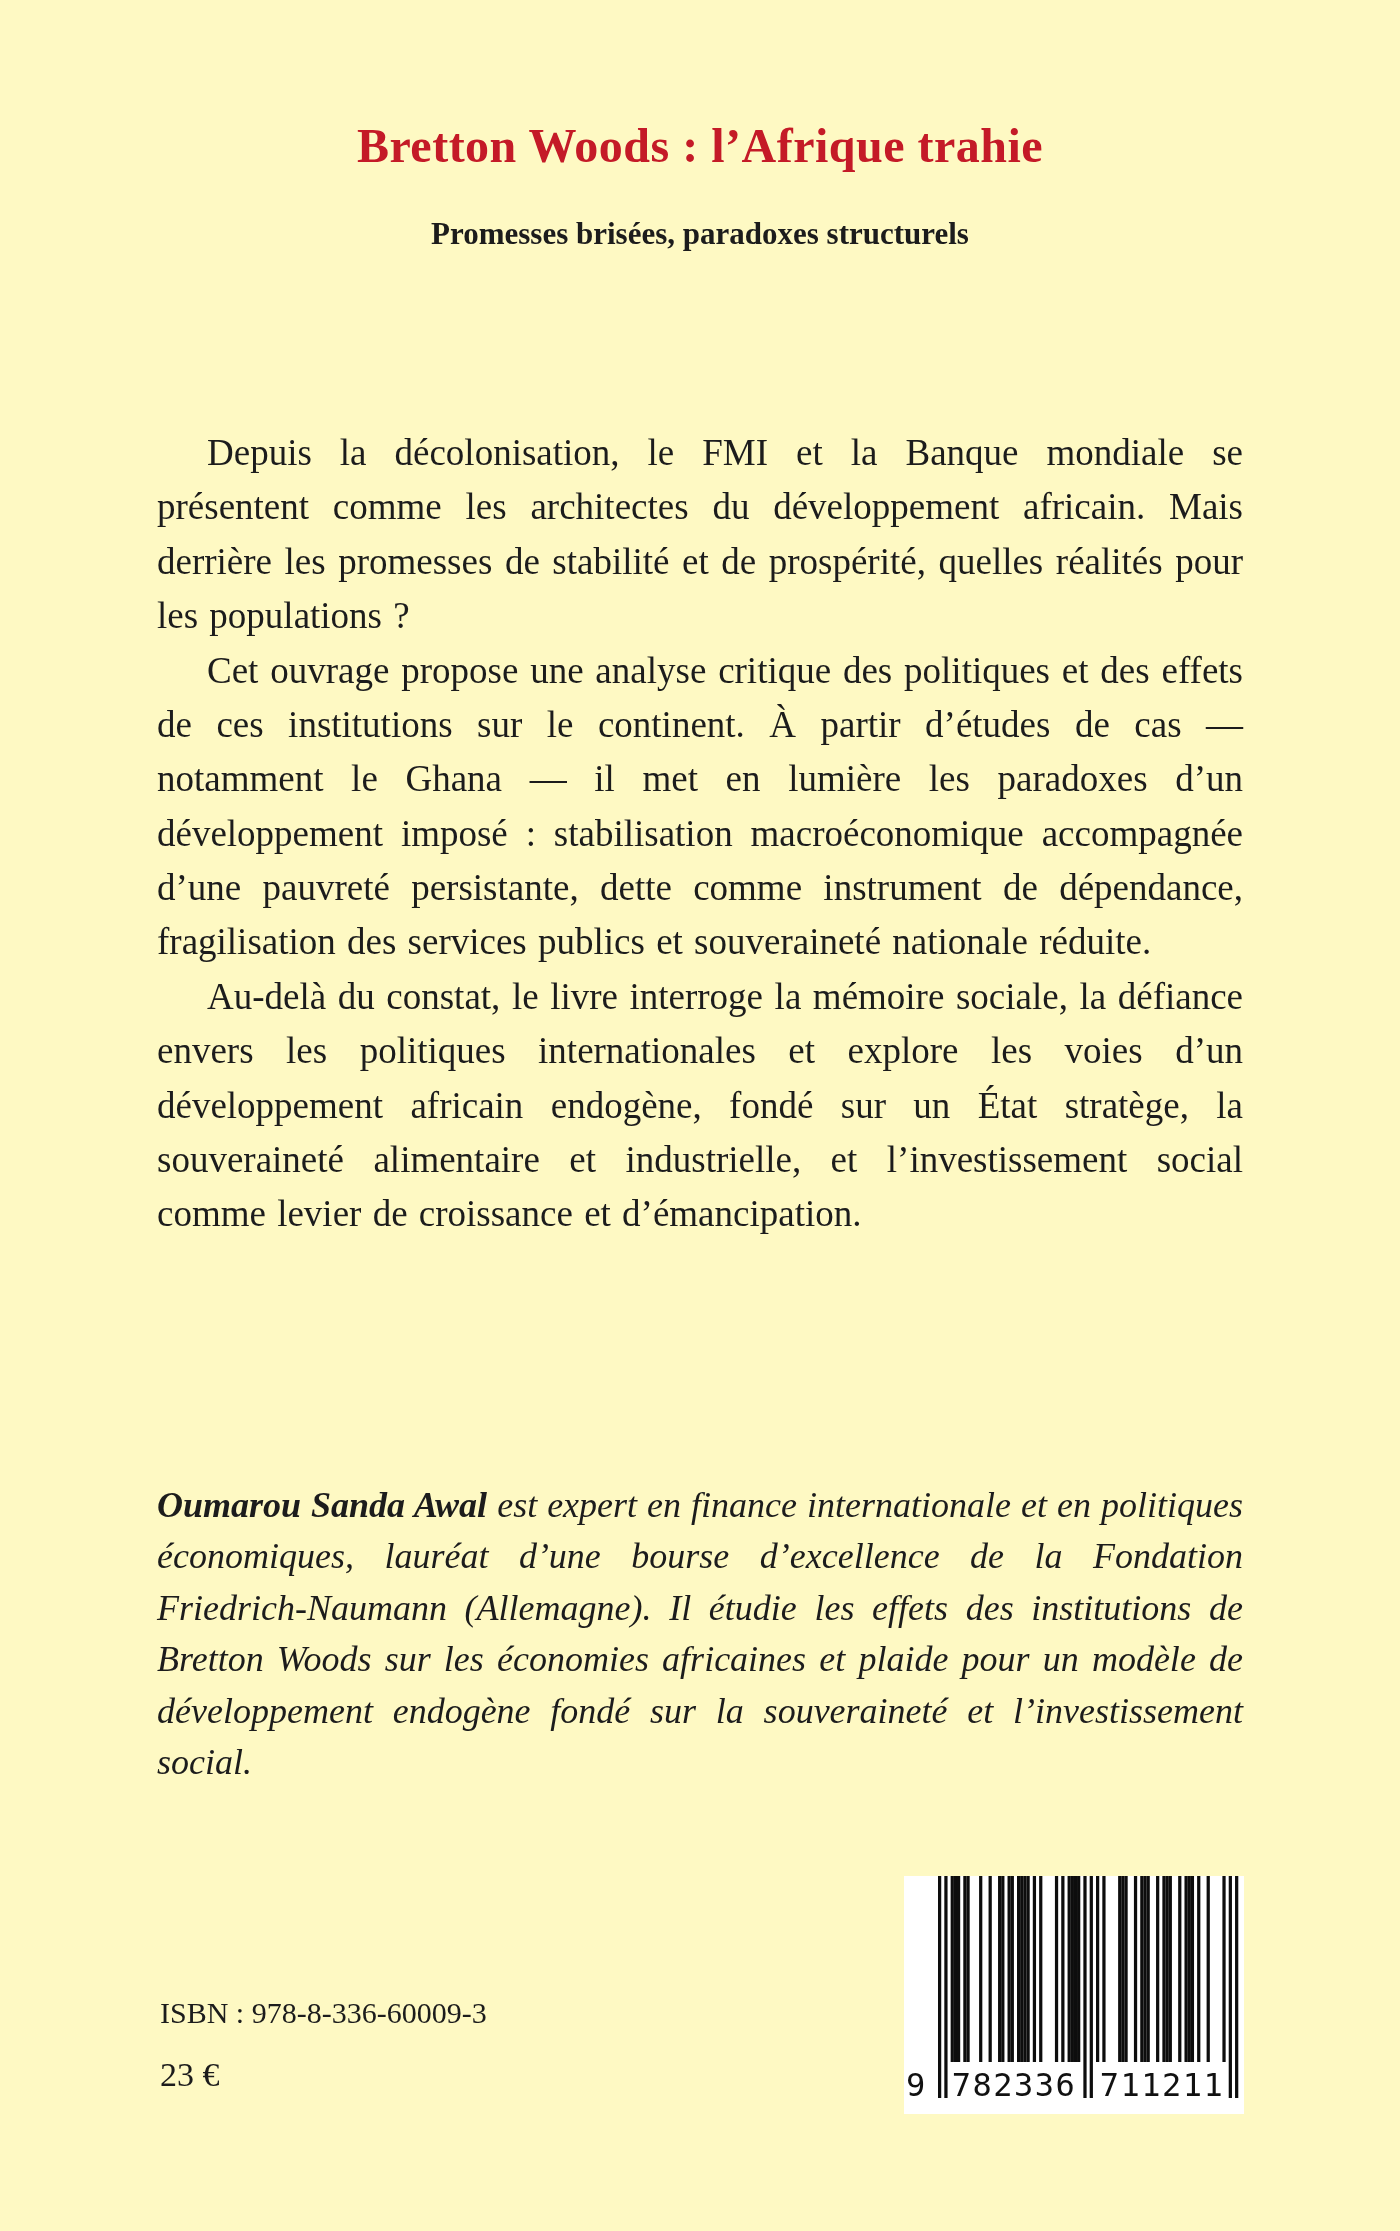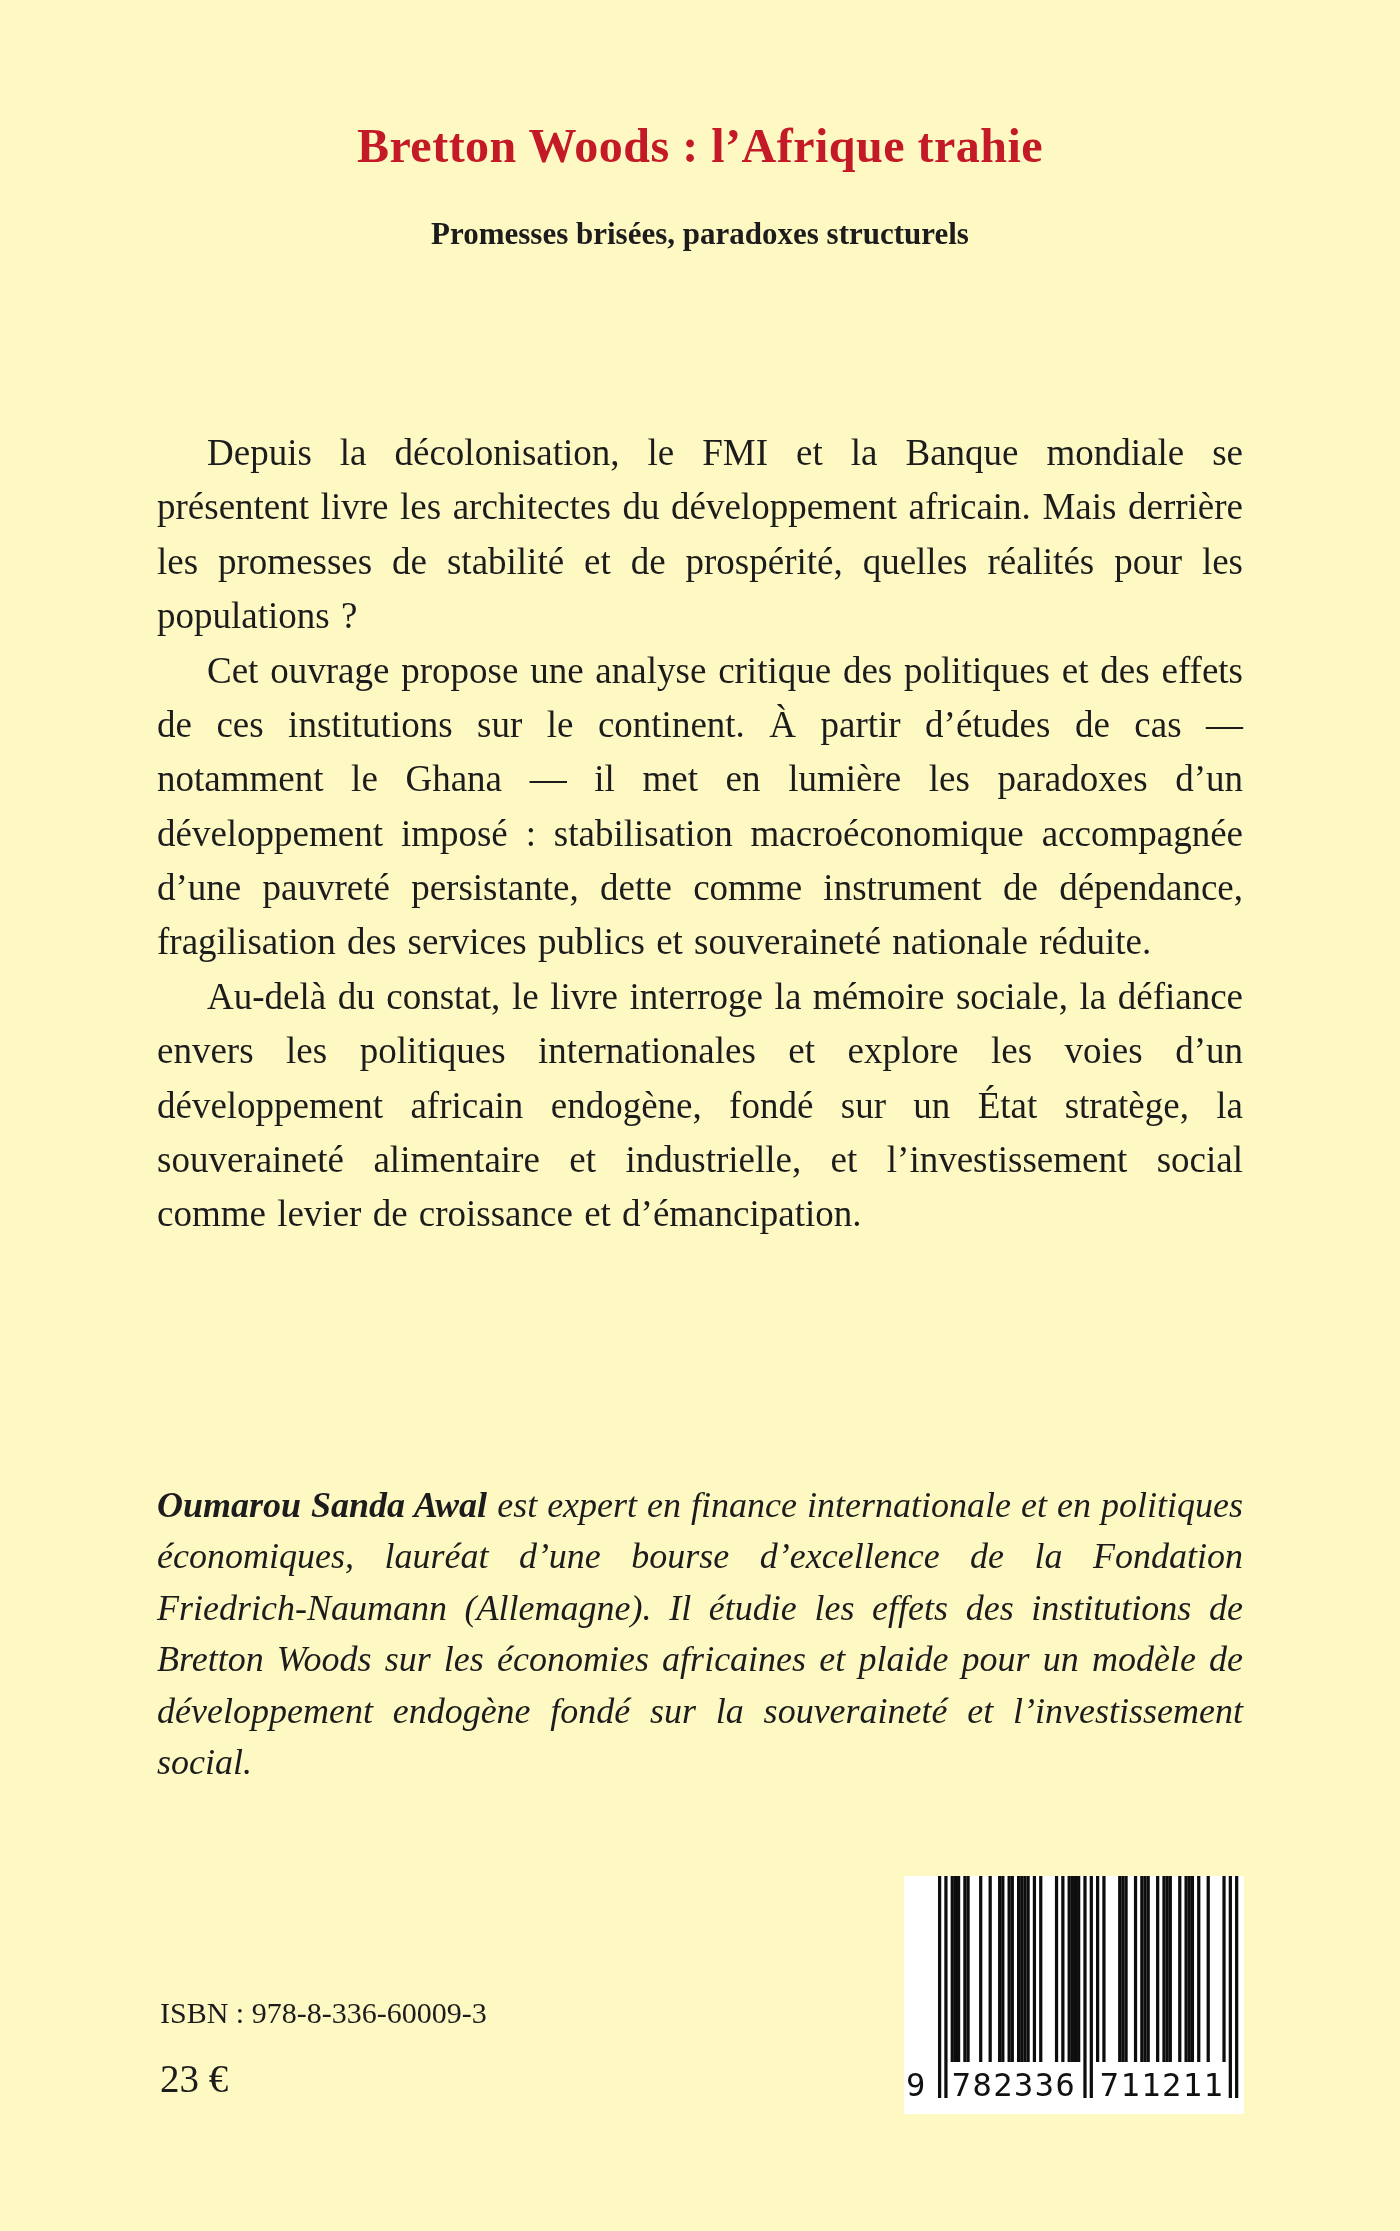--- a/index.html
+++ b/index.html
@@ -22,21 +22,21 @@
     font-size:37px;line-height:1.47;text-align:justify;
   }
   .synopsis p{margin:0;text-indent:50px;word-spacing:2px;}
   .bio{
     position:absolute;top:1480px;left:157px;width:1086px;
     font-size:36px;line-height:1.43;text-align:justify;font-style:italic;
   }
   .bio p{margin:0;}
   .author-name{font-weight:700;}
   .isbn{position:absolute;left:160px;top:1996px;font-size:30px;}
-  .price{position:absolute;left:160px;top:2056px;font-size:39px;}
+  .price{position:absolute;left:160px;top:2056px;font-size:34px;}
   .barcode{position:absolute;top:1876px;right:156px;width:340px;height:238px;background:#fff;}
   .barcode svg{position:absolute;left:0;top:0;width:340px;height:238px;fill:#0d0d0d;}
   .bc-digit{
     position:absolute;top:190px;color:#111;
     font-family:"DejaVu Sans Mono",monospace;font-size:32px;font-style:normal;
   }
   .bc-first{left:2px;}
   .bc-left{left:47px;width:126px;text-align:center;letter-spacing:1.5px;}
   .bc-right{left:195px;width:126px;text-align:center;letter-spacing:1.5px;}
 </style>
@@ -45,21 +45,21 @@
 
 <div class="page">
 
   <h1 class="title">Bretton Woods : l’Afrique trahie</h1>
 
   <div class="subtitle">
     <div>Promesses brisées, paradoxes structurels</div>
   </div>
 
   <div class="synopsis">
-    <p>Depuis la décolonisation, le FMI et la Banque mondiale se présentent livre les architectes du développement africain. Mais derrière les promesses de stabilité et de prospérité, quelles réalités pour les populations ?</p>
+    <p>Depuis la décolonisation, le FMI et la Banque mondiale se présentent comme les architectes du développement africain. Mais derrière les promesses de stabilité et de prospérité, quelles réalités pour les populations ?</p>
     <p>Cet ouvrage propose une analyse critique des politiques et des effets de ces institutions sur le continent. À partir d’études de cas — notamment le Ghana — il met en lumière les paradoxes d’un développement imposé : stabilisation macroéconomique accompagnée d’une pauvreté persistante, dette comme instrument de dépendance, fragilisation des services publics et souveraineté nationale réduite.</p>
     <p>Au-delà du constat, le livre interroge la mémoire sociale, la défiance envers les politiques internationales et explore les voies d’un développement africain endogène, fondé sur un État stratège, la souveraineté alimentaire et industrielle, et l’investissement social comme levier de croissance et d’émancipation.</p>
   </div>
 
   <div class="bio">
     <p><span class="author-name">Oumarou Sanda Awal</span><span> est expert en finance internationale et en politiques économiques, lauréat d’une bourse d’excellence de la Fondation Friedrich-Naumann (Allemagne). Il étudie les effets des institutions de Bretton Woods sur les économies africaines et plaide pour un modèle de développement endogène fondé sur la souveraineté et l’investissement social.</span></p>
   </div>
 
   <div class="isbn">ISBN : 978-8-336-60009-3</div>
 

